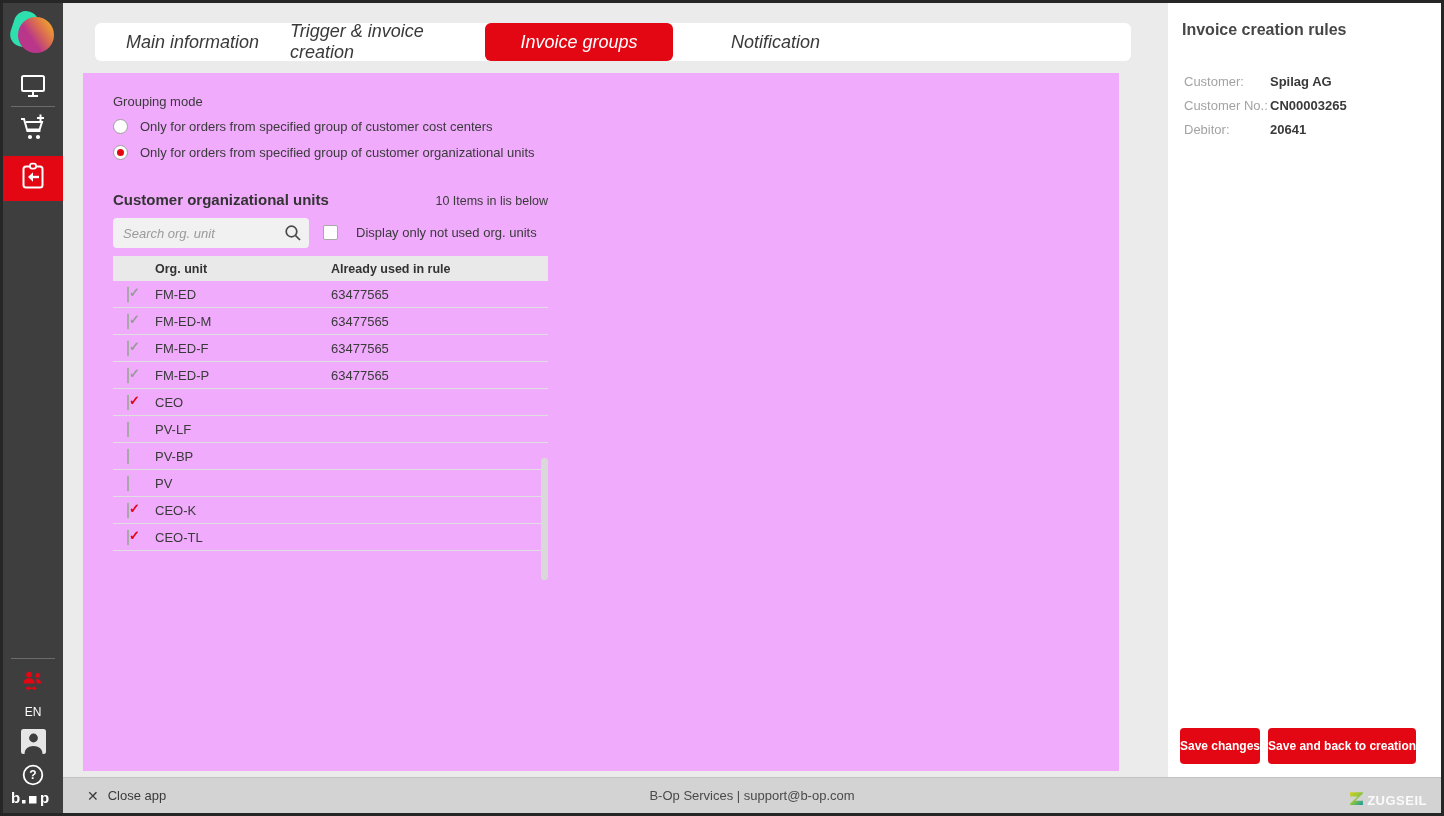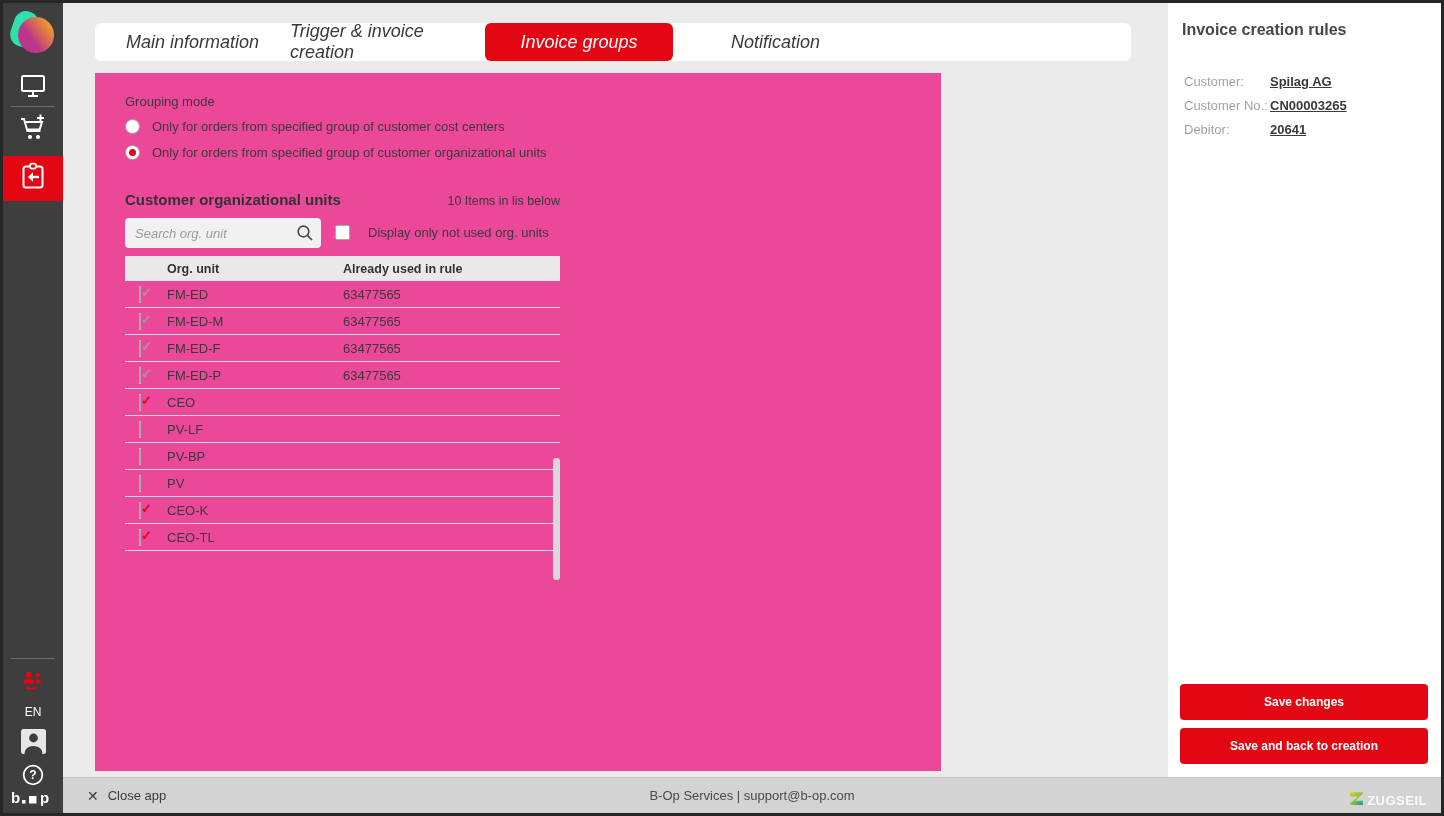--- a/index.html
+++ b/index.html
@@ -33,21 +33,21 @@
   .side-item.bop { top:788px; height:18px; }
 
   
   .main { position:absolute; left:60px; right:273px; top:0; bottom:36px; background:#ebebeb; }
   .tabbar { position:absolute; left:32px; top:20px; width:1036px; height:38px; background:#fff; border-radius:6px;
     display:flex; align-items:stretch; }
   .tab { display:flex; align-items:center; justify-content:center; font-size:18px; color:#3a3a3a; cursor:pointer;font-style:italic; }
   .tab:nth-child(1){ width:195px; } .tab:nth-child(2){ width:195px; } .tab:nth-child(3){ width:188px; } .tab:nth-child(4){ width:205px; }
   .tab.active { background:#e30613; color:#fff; border-radius:6px; }
 
-  .card { position:absolute; left:32px; top:70px; width:846px; height:698px; background:#ec4899; }
+  .card { position:absolute; left:20px; top:70px; width:1036px; height:698px; background:#f0abfc; }
   .grouping-label { position:absolute; left:30px; top:21px; font-size:13px; }
   .radio-group { position:absolute; left:30px; top:46px; }
   .radio-row { display:flex; align-items:flex-start; height:26px; cursor:pointer; }
   .radio { width:15px; height:15px; border:1px solid #9e9e9e; border-radius:50%; margin-right:12px; position:relative; background:#fff; flex:0 0 auto; }
   .radio.selected::after { content:""; position:absolute; left:3px; top:3px; width:7px; height:7px; border-radius:50%; background:#e30613; }
   .radio-label { font-size:13px; }
 
   .section-head { position:absolute; left:30px; top:118px; width:435px; display:flex; justify-content:space-between; align-items:baseline; }
   .section-title { font-size:15px; font-weight:bold; color:#333; }
   .items-count { font-size:12.5px; color:#3a3a3a; }
@@ -72,22 +72,22 @@
   .trow .col { font-size:13px; }
   .col.c1 { padding-left:14px; }
   .scrollthumb { position:absolute; left:428px; top:202px; width:7px; height:122px; background:#d9d9d9; border-radius:3px; cursor:grab; }
 
   
   .panel { position:absolute; right:0; top:0; width:273px; bottom:36px; background:#fff; z-index:2; }
   .panel-title { position:absolute; left:14px; top:18px; font-size:16px; font-weight:bold; color:#474747; }
   .info-list { position:absolute; left:16px; top:66px; right:10px; }
   .info-row { display:flex; height:24px; align-items:center; }
   .info-label { width:86px; font-size:13px; color:#a3a3a3; flex:0 0 auto; }
-  .info-value { font-size:13px; font-weight:bold; color:#3a3a3a;text-decoration:underline; }
-  .panel-buttons { position:absolute; left:12px; width:248px; bottom:13px; display:flex; flex-direction:column; gap:8px; }
+  .info-value { font-size:13px; font-weight:bold; color:#3a3a3a; }
+  .panel-buttons { position:absolute; left:12px; width:248px; bottom:13px; display:flex; flex-direction:row; gap:8px; }
   .pbtn { height:36px; border:none; border-radius:4px; color:#fff; font-size:12px; font-weight:bold;
     font-family:"Liberation Sans",sans-serif; cursor:pointer; background:#e30613; }
   .pbtn.secondary { background:#6f6f6f; }
 
   
   .footer { position:absolute; left:60px; right:0; bottom:0; height:36px; background:#d3d3d3; border-top:1px solid #c2c2c2; z-index:3; }
   .close-app { position:absolute; left:24px; top:0; height:35px; display:flex; align-items:center; gap:9px; cursor:pointer; }
   .close-x { font-size:14px; color:#3a3a3a; }
   .close-label { font-size:13px; color:#3a3a3a; }
   .footer-center { position:absolute; left:0; right:0; top:0; height:35px; display:flex; align-items:center; justify-content:center;

